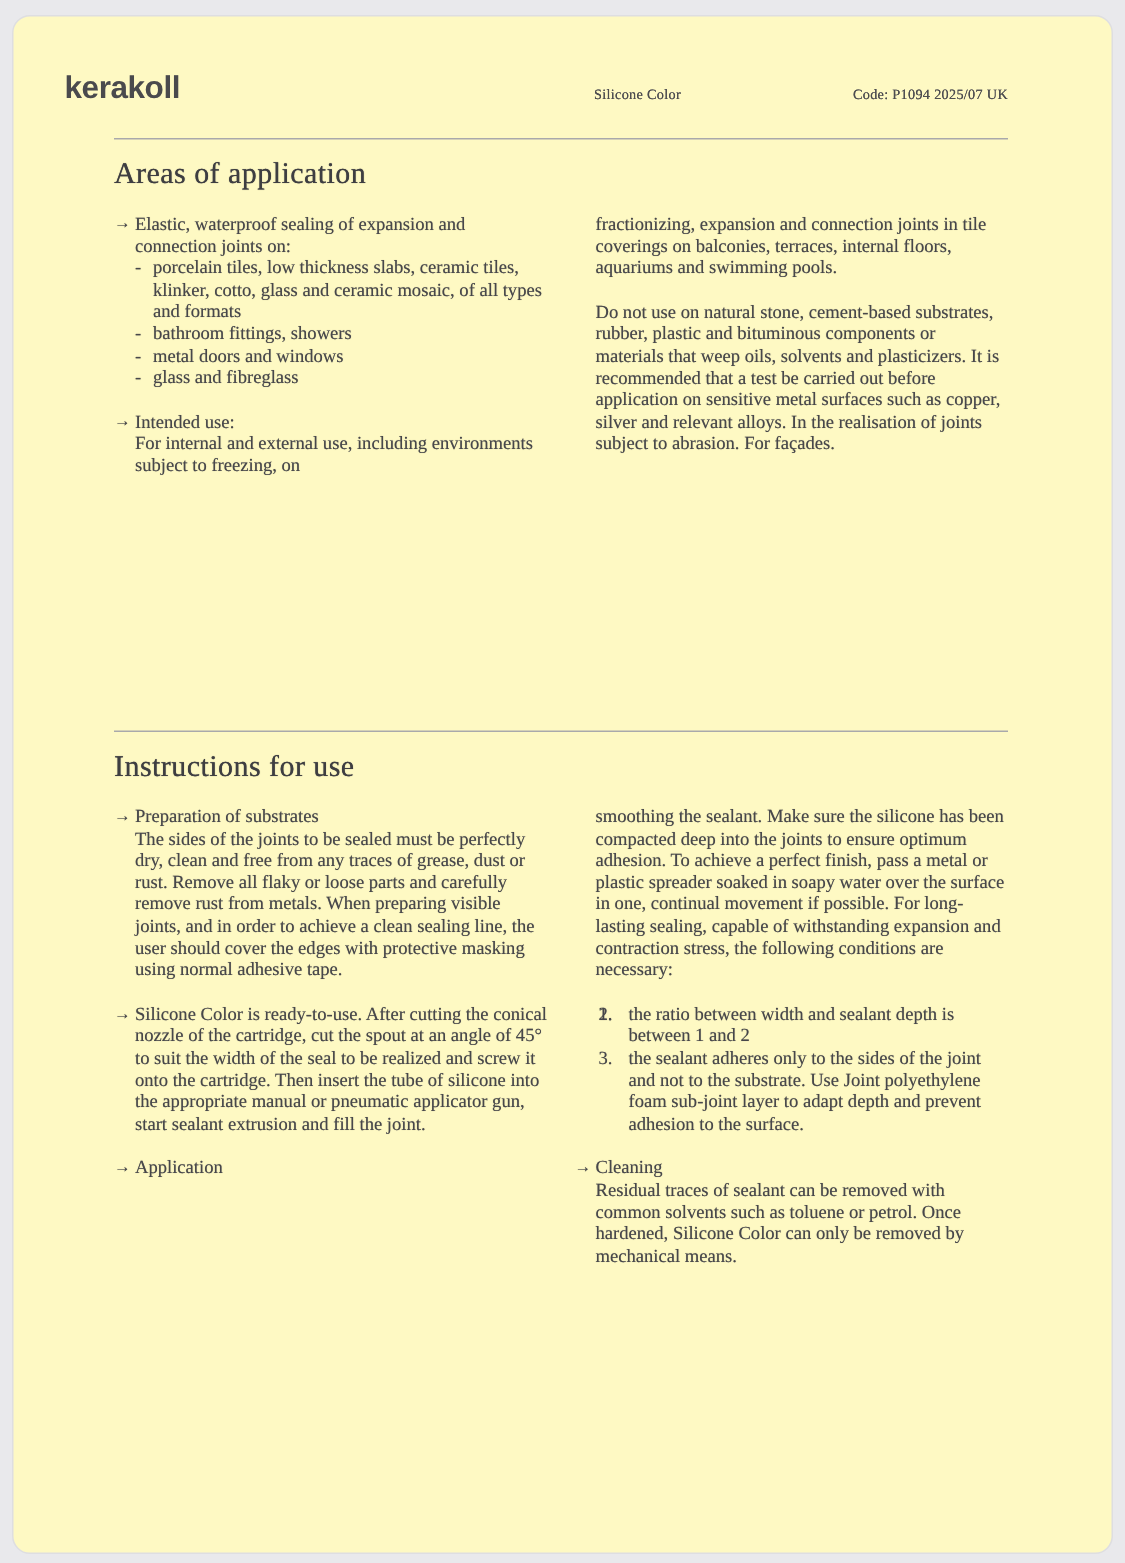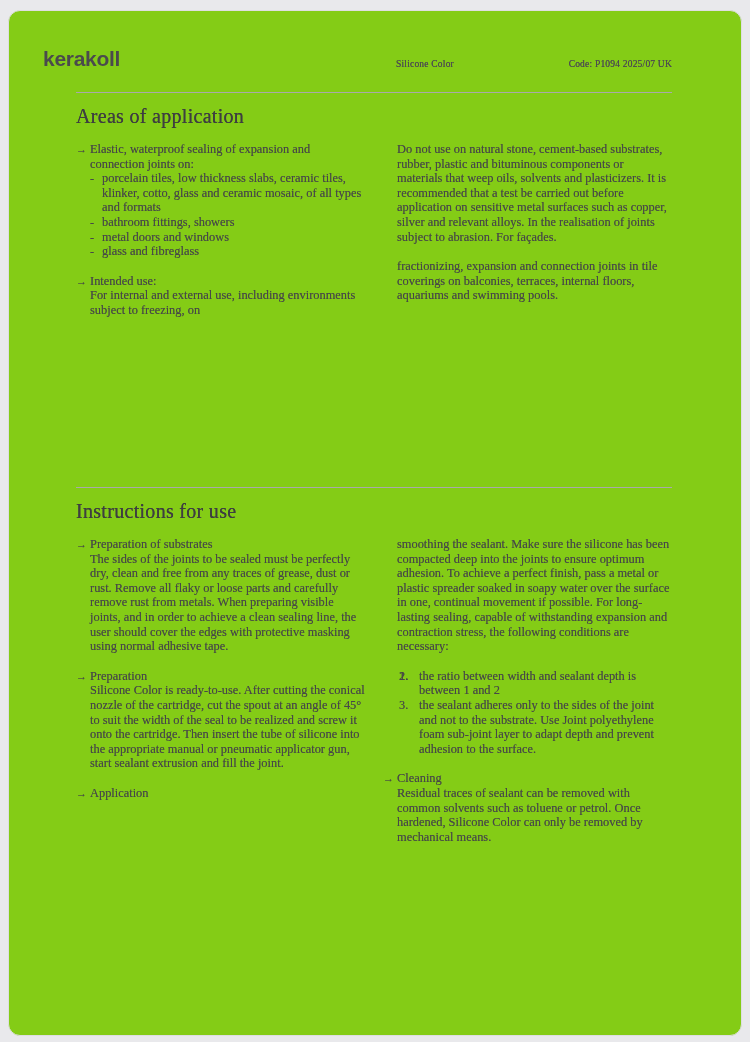--- a/index.html
+++ b/index.html
@@ -4,21 +4,21 @@
 <style>
   html,body{margin:0;padding:0;}
   body{
     width:750px;height:1042px;
     background:#e9e9ec;
     font-family:"Liberation Serif","DejaVu Serif",serif;
     position:relative;overflow:hidden;
   }
   .page{
     position:absolute;left:8px;top:10px;width:734px;height:1026px;
-    background:#84cc16;border:1px solid #dedee1;border-radius:12px;
+    background:#fef9c3;border:1px solid #dedee1;border-radius:12px;
     box-sizing:border-box;
   }
   
   .logo{
     position:absolute;left:34px;top:36px;
     font-family:"Liberation Sans","DejaVu Sans",sans-serif;
     font-weight:bold;font-size:21px;letter-spacing:-0.3px;color:#4a4a4d;
   }
   .hdr-small{
     position:absolute;top:48px;font-size:9.5px;color:#4d4d50;
@@ -70,39 +70,38 @@
             <div class="bullet"><span class="dash">-</span><span class="btext">metal doors and windows</span></div>
             <div class="bullet"><span class="dash">-</span><span class="btext">glass and fibreglass</span></div>
           </div>
           <div class="block arrow">
             <span class="gutter">→</span>
             <div class="head">Intended use:</div>
             <div class="body-text">For internal and external use, including environments subject to freezing, on</div>
           </div>
         </div>
       <div class="col">
+          <div class="block para">fractionizing, expansion and connection joints in tile coverings on balconies, terraces, internal floors, aquariums and swimming pools.</div>
           <div class="block para">Do not use on natural stone, cement-based substrates, rubber, plastic and bituminous components or materials that weep oils, solvents and plasticizers. It is recommended that a test be carried out before application on sensitive metal surfaces such as copper, silver and relevant alloys. In the realisation of joints subject to abrasion. For façades.</div>
-          <div class="block para">fractionizing, expansion and connection joints in tile coverings on balconies, terraces, internal floors, aquariums and swimming pools.</div>
         </div>
     </div>
   </section>
 
   <section class="sec-2">
     <hr>
     <h1>Instructions for use</h1>
     <div class="cols">
       <div class="col">
           <div class="block arrow">
             <span class="gutter">→</span>
             <div class="head">Preparation of substrates</div>
             <div class="body-text">The sides of the joints to be sealed must be perfectly dry, clean and free from any traces of grease, dust or rust. Remove all flaky or loose parts and carefully remove rust from metals. When preparing visible joints, and in order to achieve a clean sealing line, the user should cover the edges with protective masking using normal adhesive tape.</div>
           </div>
           <div class="block arrow">
             <span class="gutter">→</span>
-            <div class="head">Preparation</div>
             <div class="body-text">Silicone Color is ready-to-use. After cutting the conical nozzle of the cartridge, cut the spout at an angle of 45° to suit the width of the seal to be realized and screw it onto the cartridge. Then insert the tube of silicone into the appropriate manual or pneumatic applicator gun, start sealant extrusion and fill the joint.</div>
           </div>
           <div class="block arrow">
             <span class="gutter">→</span>
             <div class="head">Application</div>
           </div>
         </div>
       <div class="col">
           <div class="block para">smoothing the sealant. Make sure the silicone has been compacted deep into the joints to ensure optimum adhesion. To achieve a perfect finish, pass a metal or plastic spreader soaked in soapy water over the surface in one, continual movement if possible. For long-lasting sealing, capable of withstanding expansion and contraction stress, the following conditions are necessary:</div>
           <div class="block numbered">

